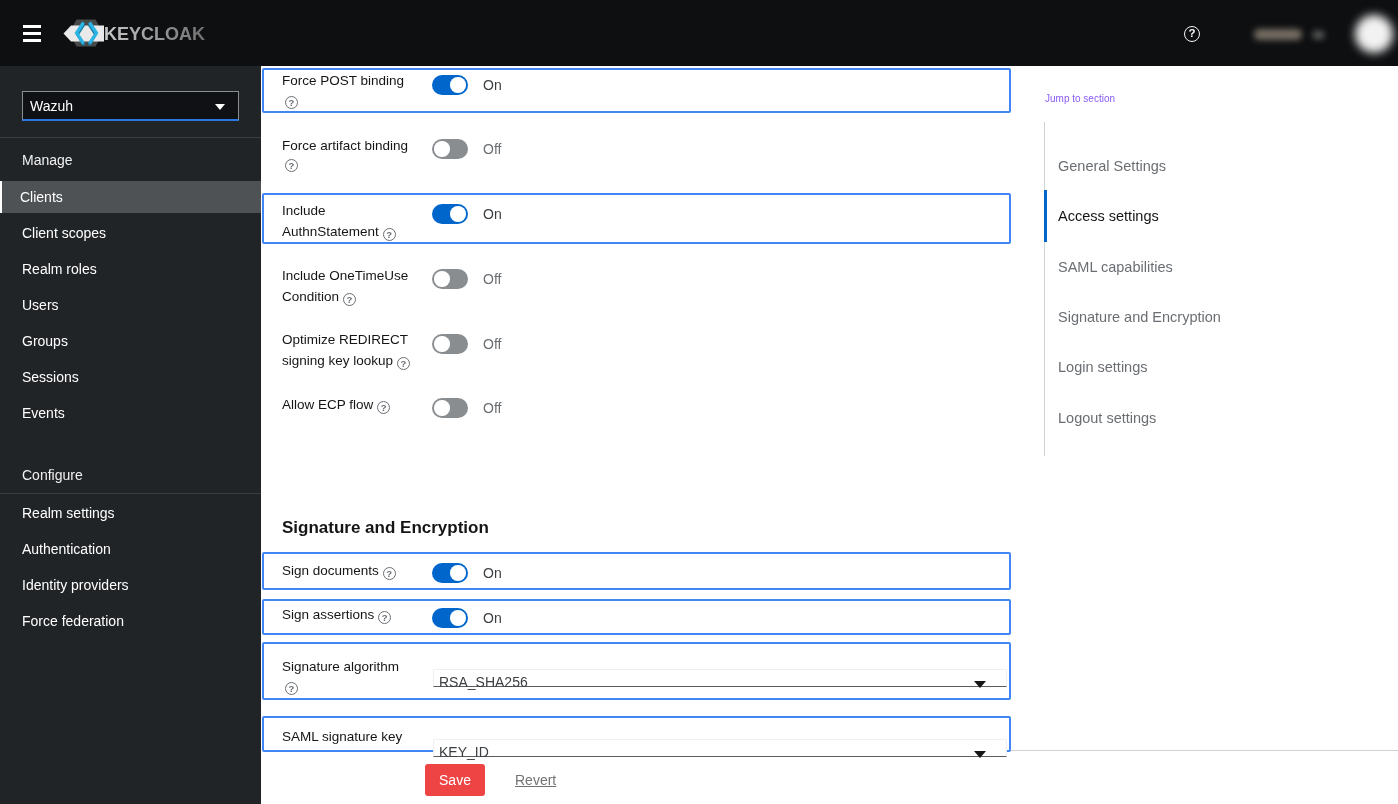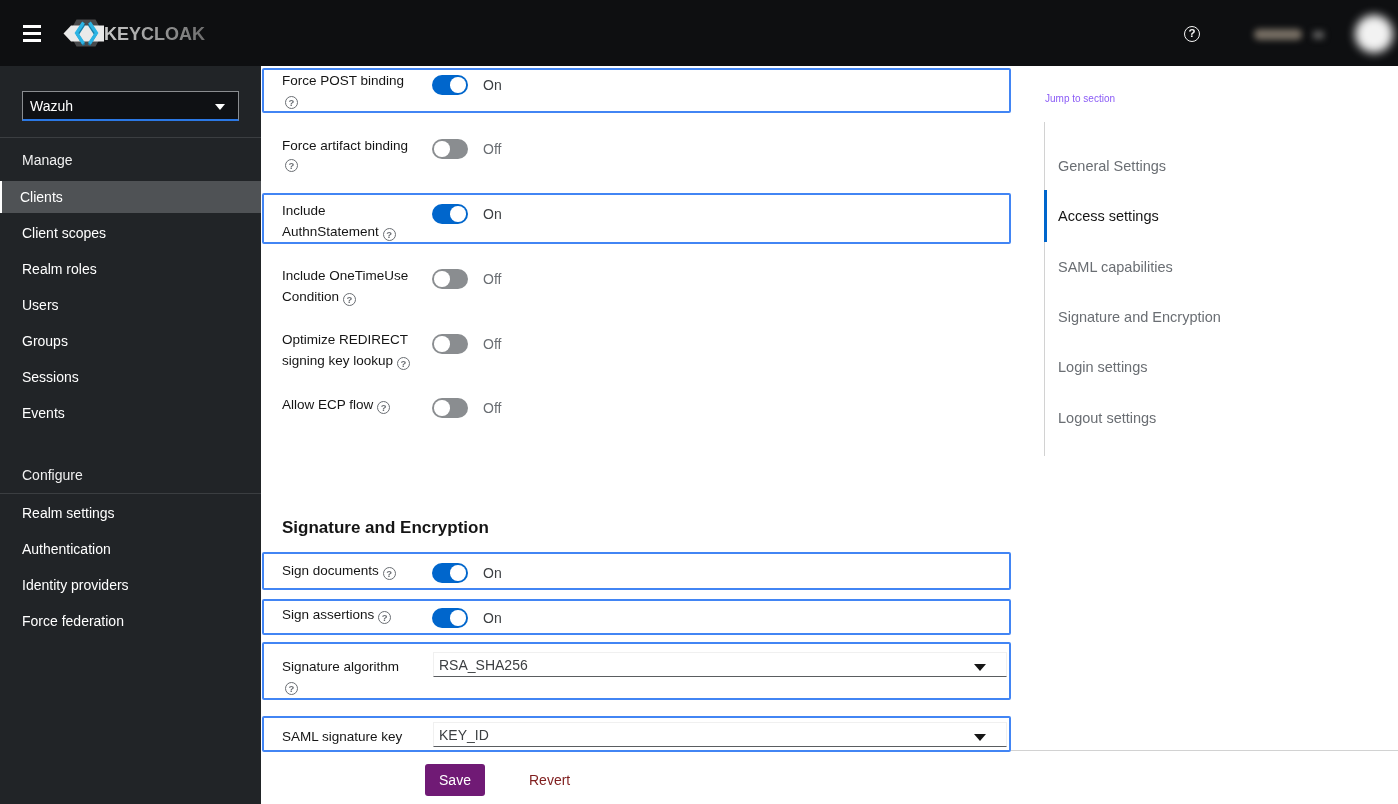--- a/index.html
+++ b/index.html
@@ -35,29 +35,29 @@
 .qmab { position:absolute; width:13px; height:13px; border:1px solid #6a6e73; border-radius:50%;
   color:#6a6e73; font-size:9.5px; line-height:11px; text-align:center; font-weight:bold; }
 .switch { position:absolute; left:171px; width:36px; height:20px; border-radius:10px; }
 .sw-on { background:#0066cc; }
 .sw-off { background:#8a8d90; }
 .switch i { position:absolute; top:2.25px; width:15.5px; height:15.5px; background:#fff; border-radius:50%; }
 .sw-on i { right:2.25px; } .sw-off i { left:2.25px; }
 .swlab { position:absolute; left:222px; line-height:20px; }
 .lab-on { color:#3c3f42; } .lab-off { color:#6a6e73; }
 .sect { position:absolute; left:21px; font-size:17px; font-weight:bold; color:#151515; }
-.pfselect { position:absolute; left:172px; width:574px; height:25px; background:#fff;
-  border:1px solid #f0f0f0; border-bottom:1px solid #5a5d60; color:#3c3f42; }
+.pfselect { position:absolute; left:172px; width:574px; height:18px; background:#fff;
+  border:1px solid #f0f0f0; border-bottom:1px solid #5a5d60; color:#3c3f42;margin-top:17px; }
 .pfselect .txt { position:absolute; left:5px; top:4px; }
 .pfselect .car { position:absolute; right:20px; top:11px; width:0; height:0;
   border-left:6px solid transparent; border-right:6px solid transparent; border-top:7px solid #151515; }
 #footline { position:absolute; left:750px; top:684px; width:387px; height:1px; background:#d2d2d2; }
-#savebtn { position:absolute; left:164px; top:698px; width:60px; height:32px; background:#701a75;
+#savebtn { position:absolute; left:164px; top:698px; width:60px; height:32px; background:#ef4444;
   border-radius:3px; color:#fff; text-align:center; line-height:32px; }
-#revert { position:absolute; left:268px; top:698px; color:#7f1d1d; line-height:32px; }
+#revert { position:absolute; left:254px; top:698px; color:#737373; line-height:32px;text-decoration:underline; }
 
 #jump { position:absolute; left:1044px; top:66px; }
 #jumptitle { position:absolute; left:1px; top:27px; color:#8b5cf6; white-space:nowrap; font-size:10px; }
 #jumpline { position:absolute; left:0; top:56px; width:1px; height:334px; background:#d2d2d2; }
 #jumpcur { position:absolute; left:0; top:124px; width:3px; height:52px; background:#0066cc; }
 .jitem { position:absolute; left:14px; color:#6a6e73; white-space:nowrap; font-size:14.5px; }
 .jactive { color:#151515; }
 </style>
 </head>
 <body>

